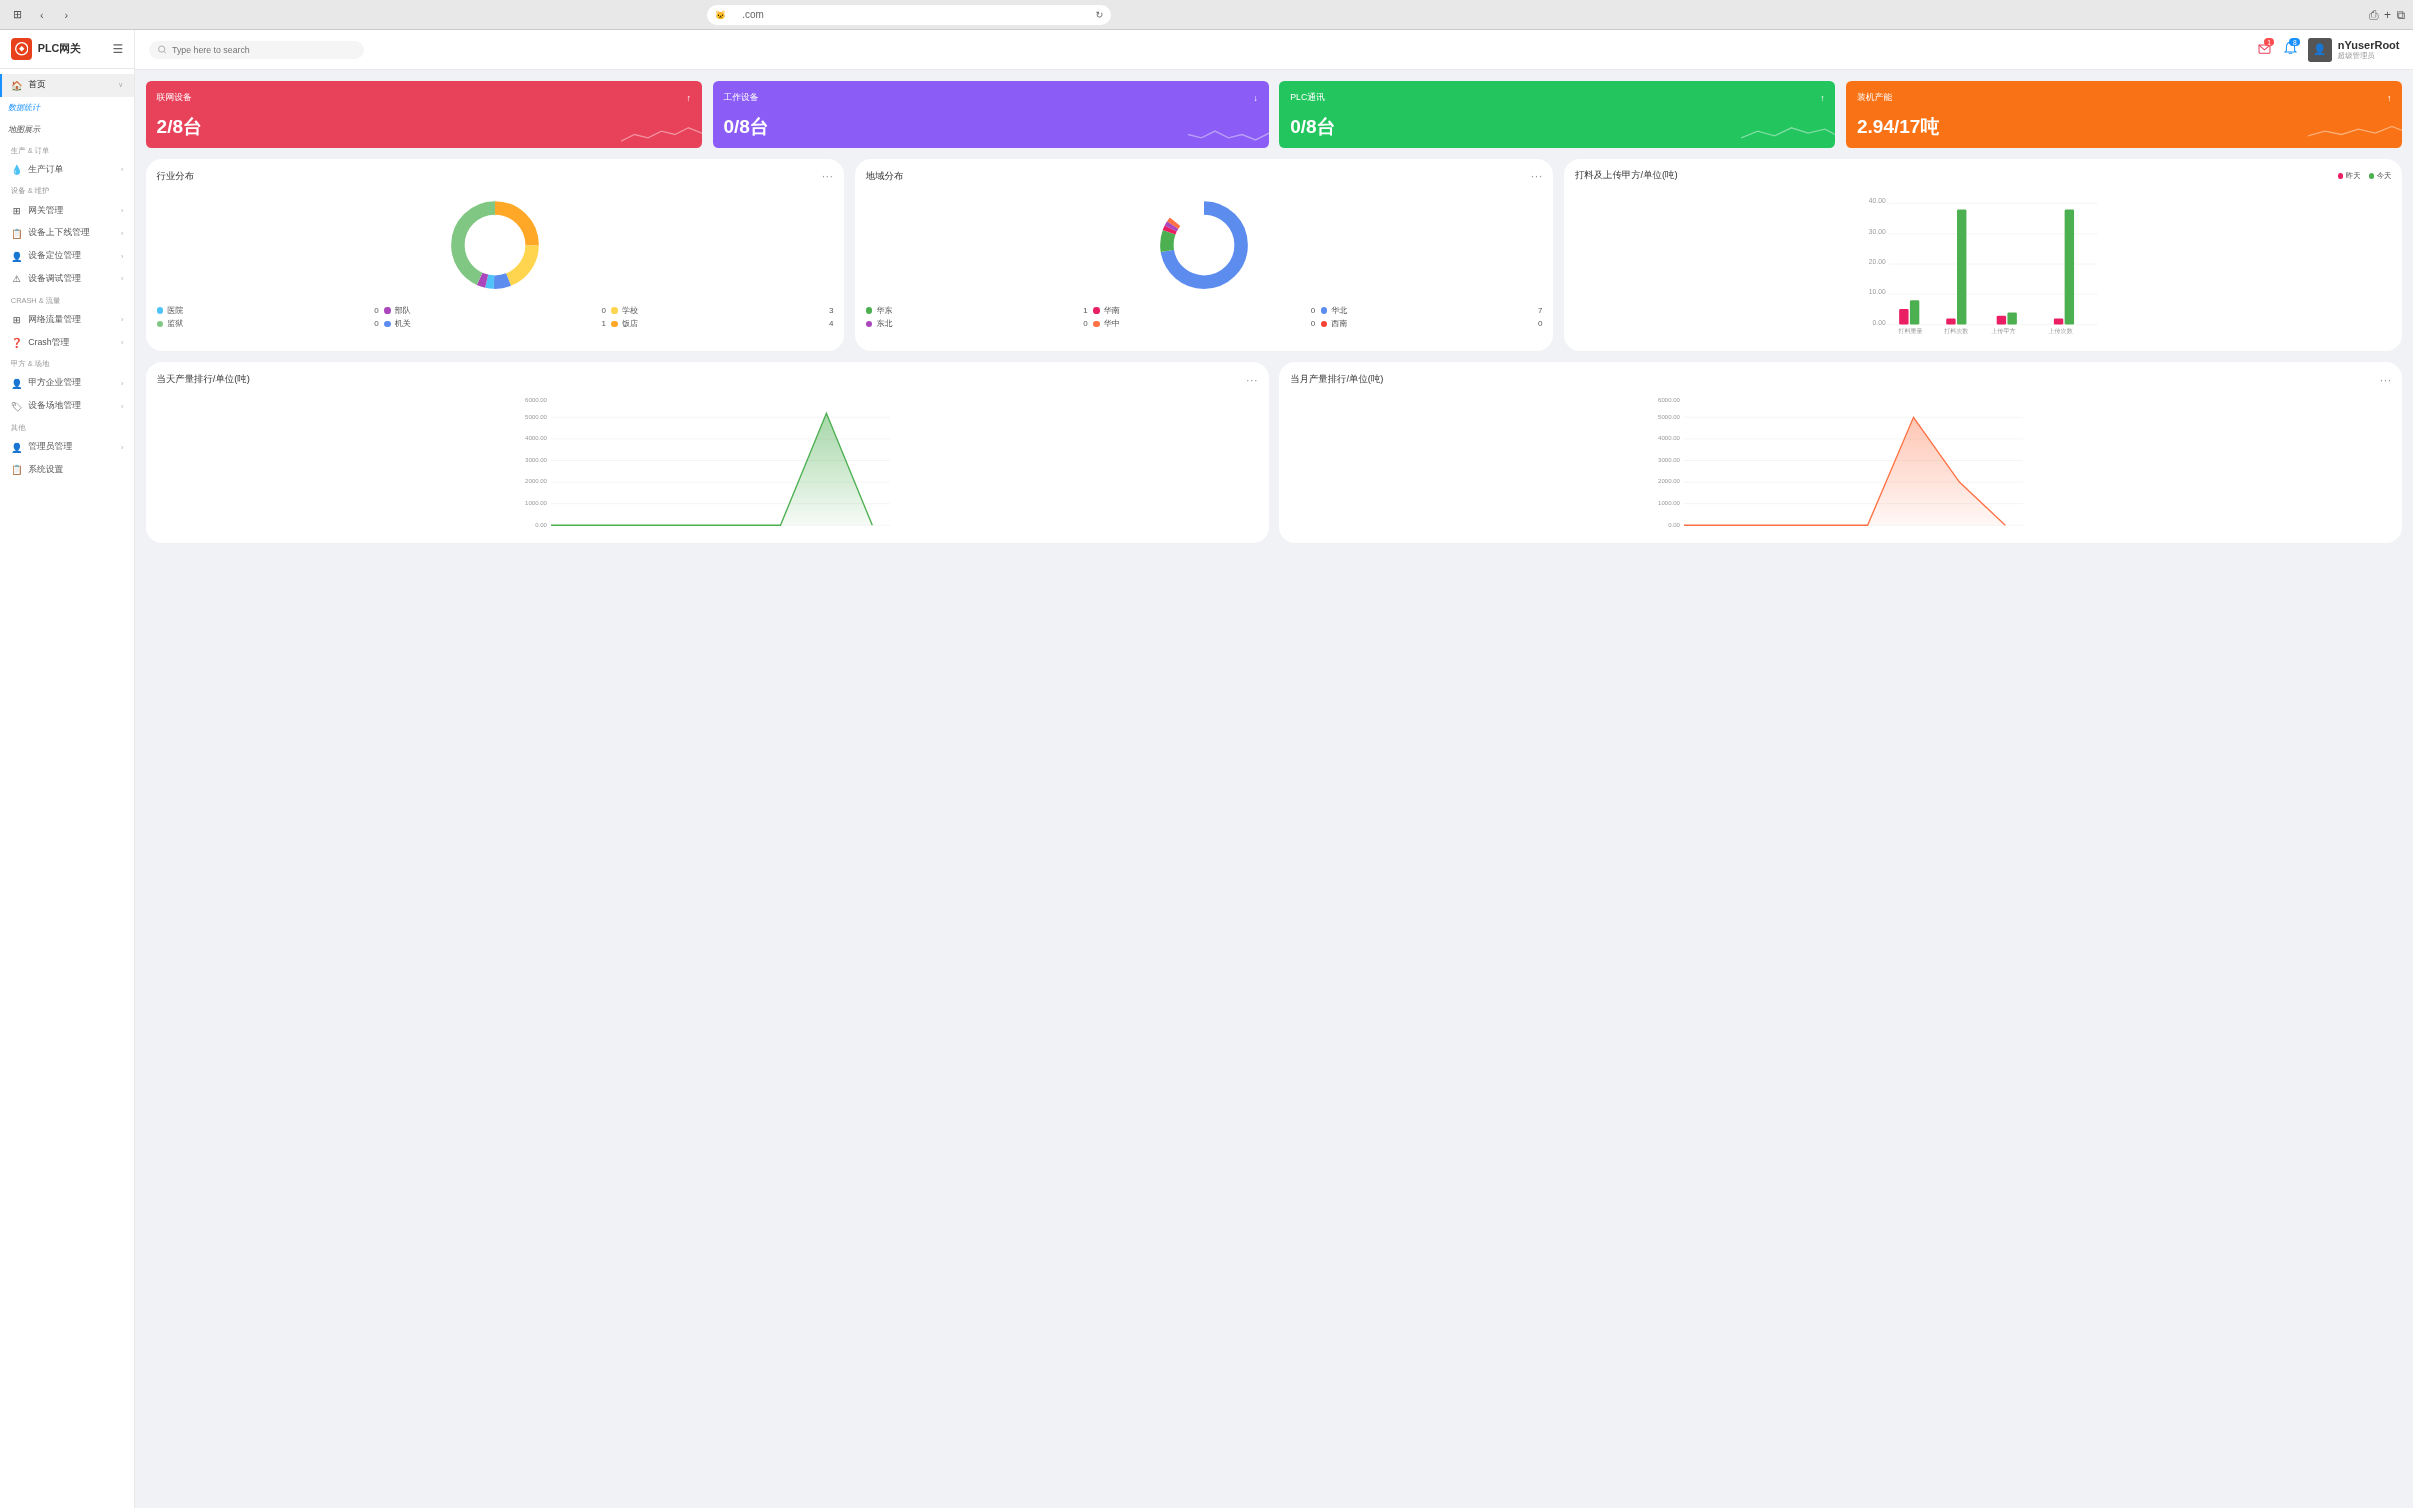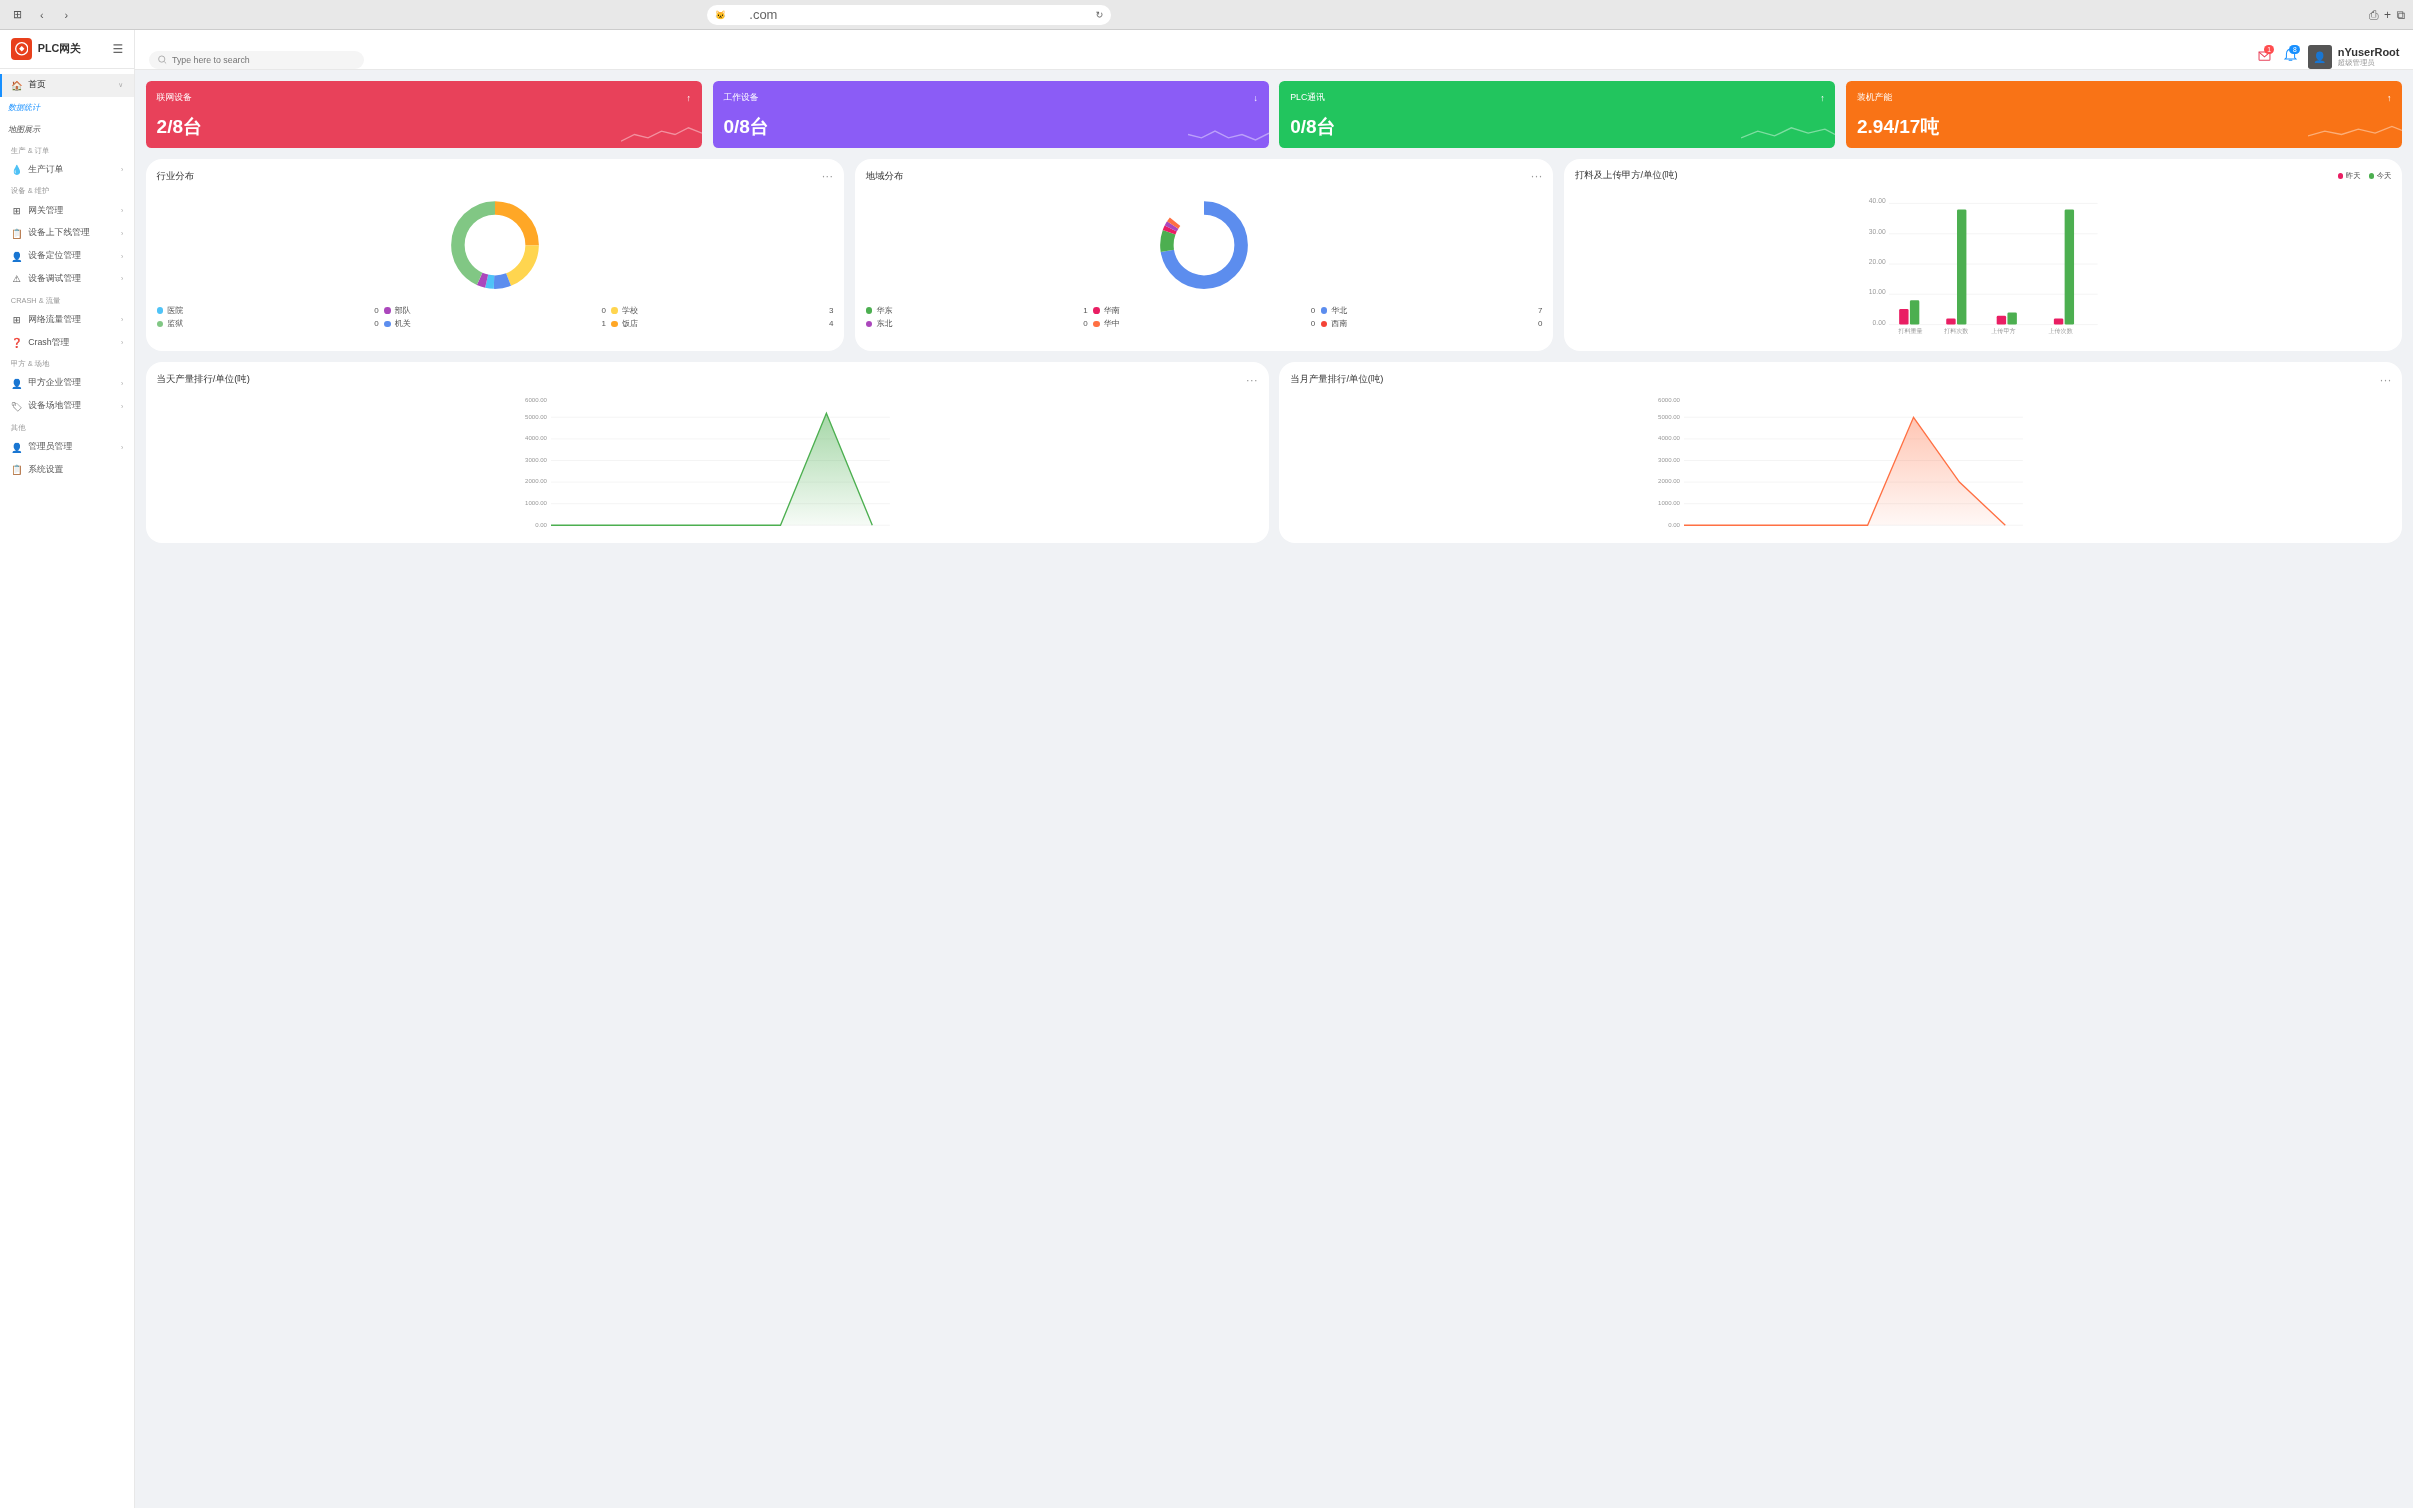--- a/index.html
+++ b/index.html
@@ -61,21 +61,21 @@
     .nav-item.sub-item { padding-left: 8px; font-size: 8px; font-style: italic; }
     .nav-item.sub-item.active-sub { color: #1890ff; font-weight: 500; }
     .nav-arrow { margin-left: auto; font-size: 6.7px; color: #aaa; }
     .nav-icon { width: 12px; height: 12px; display: flex; align-items: center; justify-content: center; font-size: 9.4px; }
 
     
     .main-header {
       background: #fff;
       height: 40px;
       display: flex;
-      align-items: flex-end;
+      align-items: center;
       padding: 0 13.5px;
       border-bottom: 0.7px solid #e8e8e8;
       flex-shrink: 0;
       gap: 11px;
     }
     .search-box {
       display: flex; align-items: center; background: #f5f5f5; border-radius: 13.5px; padding: 4px 9.4px; gap: 5.4px; width: 215px;
     }
     .search-box input { border: none; background: transparent; outline: none; font-size: 8.8px; color: #999; width: 100%; }
     .header-actions { margin-left: auto; display: flex; align-items: center; gap: 10.8px; }
@@ -126,21 +126,21 @@
   </style>
 </head>
 <body>
 
 <div class="browser-bar">
   <button class="nav-btn">⊞</button>
   <button class="nav-btn">‹</button>
   <button class="nav-btn">›</button>
   <div class="tab-area">
     <span>🐱</span>
-    <span style="margin-left:23px;font-size:13px">.com</span>
+    <span style="margin-left:16px;font-size:10px">.com</span>
     <span style="margin-left:auto;font-size:9.4px;cursor:pointer">↻</span>
   </div>
   <div class="browser-actions">
     <span>⎙</span>
     <span>+</span>
     <span>⧉</span>
   </div>
 </div>
 
 <div class="app-container">

